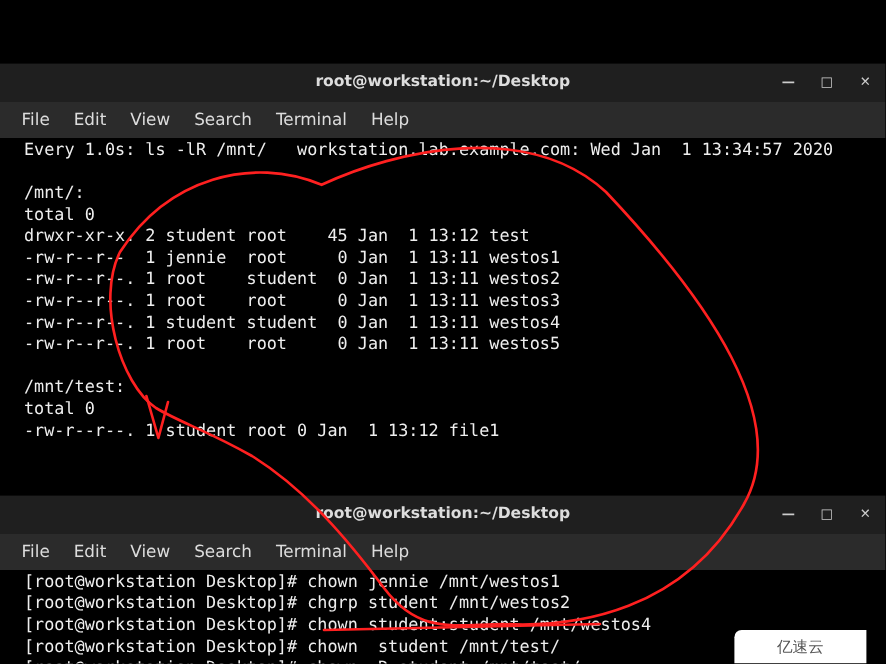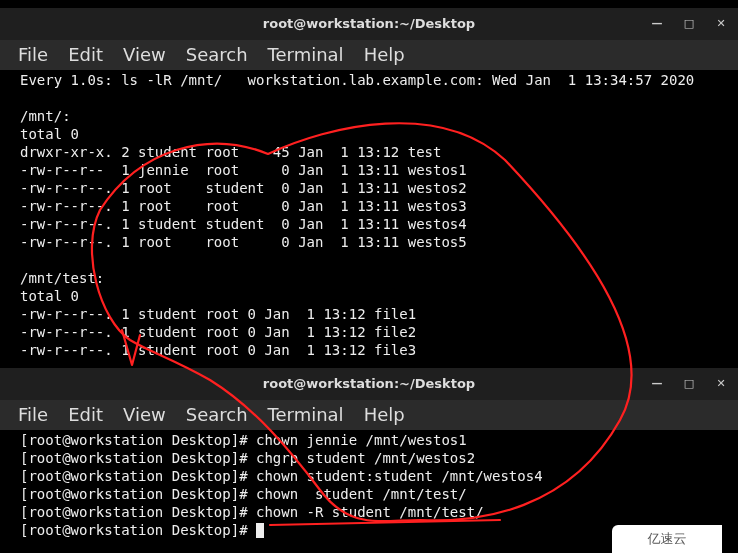--- a/index.html
+++ b/index.html
@@ -27,20 +27,21 @@
     height: 32px;
     background: #1f1f1f;
     color: #ddd;
     display: flex;
     align-items: center;
     justify-content: center;
     position: relative;
     font-family: "DejaVu Sans", sans-serif;
     font-weight: bold;
     font-size: 13px;
+    margin-top: 45px;
   }
   .tb-controls {
     position: absolute;
     right: 4px;
     top: 0;
     height: 32px;
     display: flex;
     align-items: center;
   }
   .tb-btn {
@@ -55,21 +56,21 @@
     font-size: 11px;
   }
   .menubar {
     height: 30px;
     background: #2b2b2b;
     display: flex;
     align-items: center;
     padding: 0 8px;
     color: #ddd;
     font-family: "DejaVu Sans", sans-serif;
-    font-size: 18px;
+    font-size: 14px;
   }
   .menuitem {
     padding: 3px 10px;
     cursor: pointer;
   }
   .termbody {
     background: #000;
     color: #eee;
     padding: 1px 20px;
     white-space: pre;

